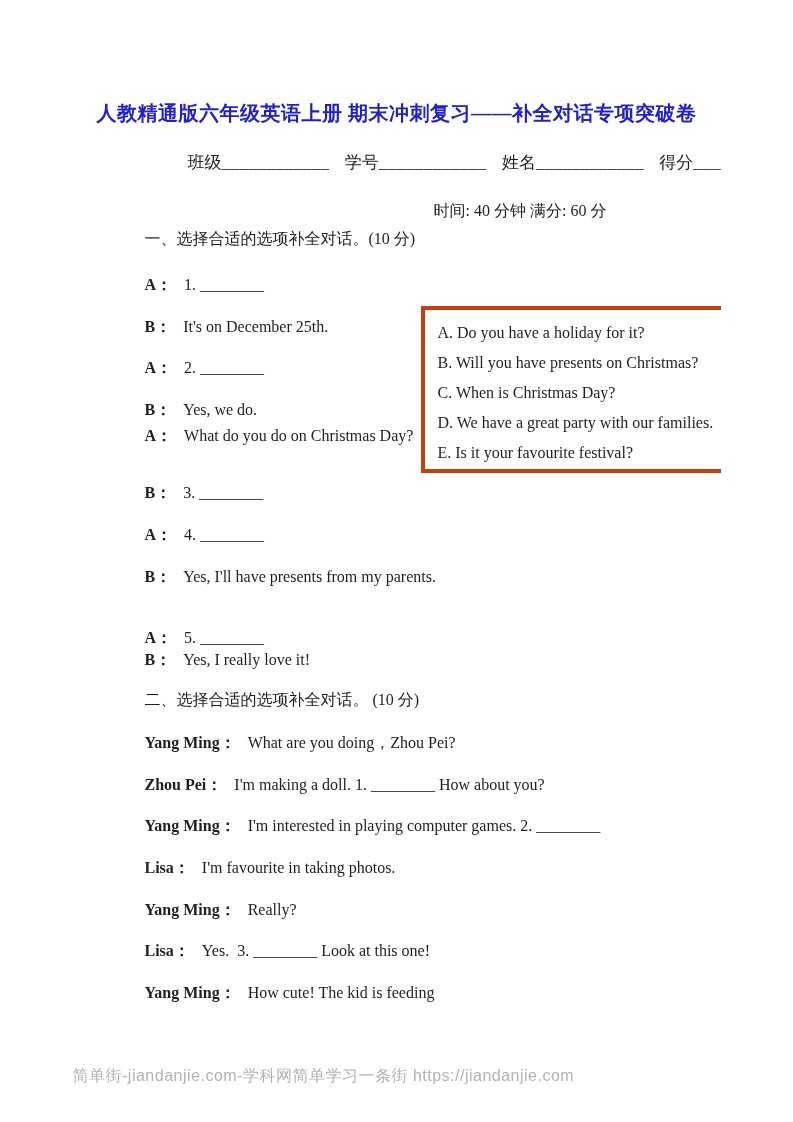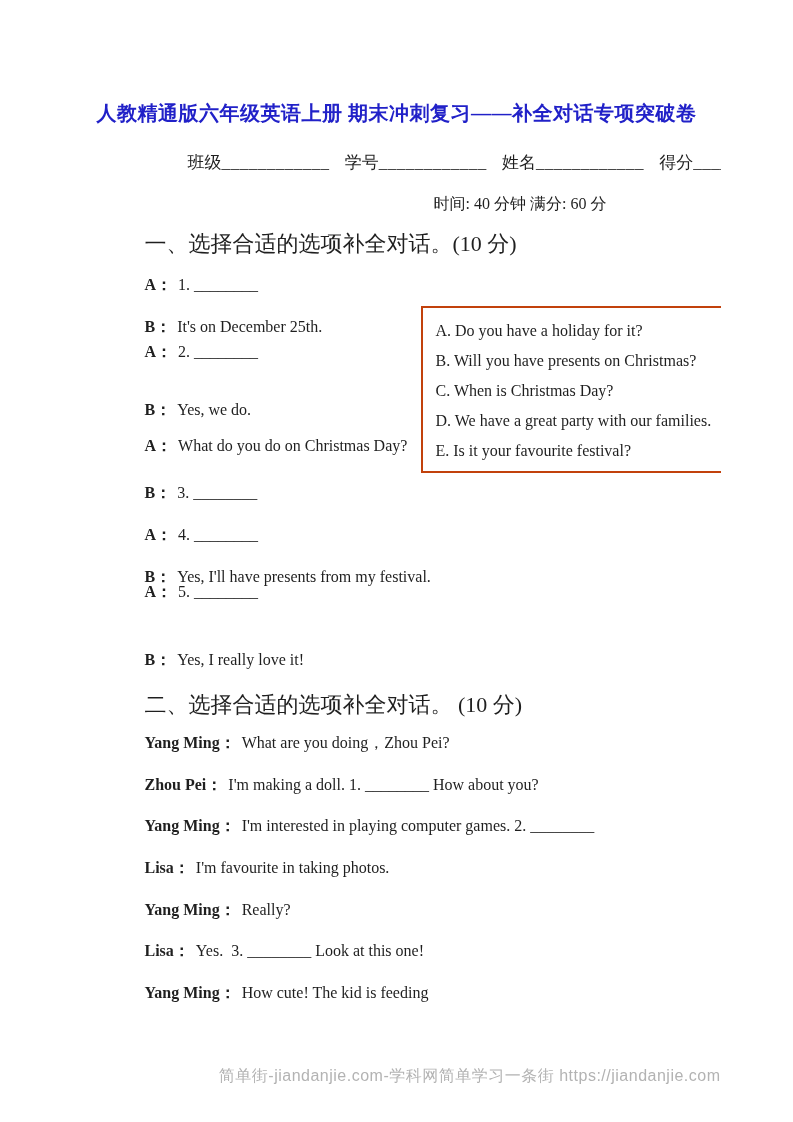--- a/index.html
+++ b/index.html
@@ -19,47 +19,47 @@
     color:#2121c8;
     letter-spacing:0.5px;
   }
   .header-fields {
     position:absolute; top:151px; left:115px;
     font-size:17px; white-space:nowrap;
   }
   .hf { margin-right:11px; }
   .hf .u { letter-spacing:0.5px;margin-top:36px; }
   .meta {
-    position:absolute; top:194px; right:114px;
+    position:absolute; top:201px; right:114px;
     font-size:16px; white-space:nowrap;margin-left:12px;
   }
   .heading {
     position:absolute; left:72px;
-    font-size:22px; white-space:nowrap;
+    font-size:16px; white-space:nowrap;
   }
   .dline {
     position:absolute; left:72px;
     font-size:16px; white-space:nowrap;
   }
   .dline .spk { font-weight:bold; }
-  .dline .txt { margin-left:6px; }
+  .dline .txt { margin-left:12px; }
   .options-box {
     position:absolute; left:348px; top:306px;
     width:304px; height:167px;
-    border:2px solid #c2410c;
+    border:4px solid #c2410c;
     box-sizing:border-box;
     padding:8px 6px 6px 13px;
   }
   .opt {
     font-size:16px; line-height:30px;
     white-space:nowrap;
   }
   .footer {
     position:absolute; top:1066px; left:0; width:100%;
-    text-align:right;
+    text-align:left;
     font-family:"Liberation Sans", sans-serif;
     font-size:16px;
     color:#b3b3b3;
     letter-spacing:0.5px;
   }
 </style>
 </head>
 <body>
 
 <div class="page">
@@ -72,27 +72,27 @@
     <span class="hf"><span>姓名</span><span class="u">____________</span></span>
     <span class="hf"><span>得分</span><span class="u">____________</span></span>
   </div>
 
   <div class="meta">时间: 40 分钟  满分: 60 分</div>
 
   <div class="heading" style="top:229px">一、选择合适的选项补全对话。(10 分)</div>
 
   <div class="dline" style="top:275px"><span class="spk">A：</span><span class="txt">1. ________</span></div>
   <div class="dline" style="top:317px"><span class="spk">B：</span><span class="txt">It's on December 25th.</span></div>
-  <div class="dline" style="top:342px"><span class="spk">A：</span><span class="txt">2. ________</span></div>
+  <div class="dline" style="top:358px"><span class="spk">A：</span><span class="txt">2. ________</span></div>
   <div class="dline" style="top:400px"><span class="spk">B：</span><span class="txt">Yes, we do.</span></div>
-  <div class="dline" style="top:436px"><span class="spk">A：</span><span class="txt">What do you do on Christmas Day?</span></div>
+  <div class="dline" style="top:426px"><span class="spk">A：</span><span class="txt">What do you do on Christmas Day?</span></div>
   <div class="dline" style="top:483px"><span class="spk">B：</span><span class="txt">3. ________</span></div>
   <div class="dline" style="top:525px"><span class="spk">A：</span><span class="txt">4. ________</span></div>
-  <div class="dline" style="top:567px"><span class="spk">B：</span><span class="txt">Yes, I'll have presents from my festival.</span></div>
-  <div class="dline" style="top:582px"><span class="spk">A：</span><span class="txt">5. ________</span></div>
+  <div class="dline" style="top:567px"><span class="spk">B：</span><span class="txt">Yes, I'll have presents from my parents.</span></div>
+  <div class="dline" style="top:628px"><span class="spk">A：</span><span class="txt">5. ________</span></div>
   <div class="dline" style="top:650px"><span class="spk">B：</span><span class="txt">Yes, I really love it!</span></div>
 
   <div class="options-box">
     <div class="opt">A. Do you have a holiday for it?</div>
     <div class="opt">B. Will you have presents on Christmas?</div>
     <div class="opt">C. When is Christmas Day?</div>
     <div class="opt">D. We have a great party with our families.</div>
     <div class="opt">E. Is it your favourite festival?</div>
   </div>
 

